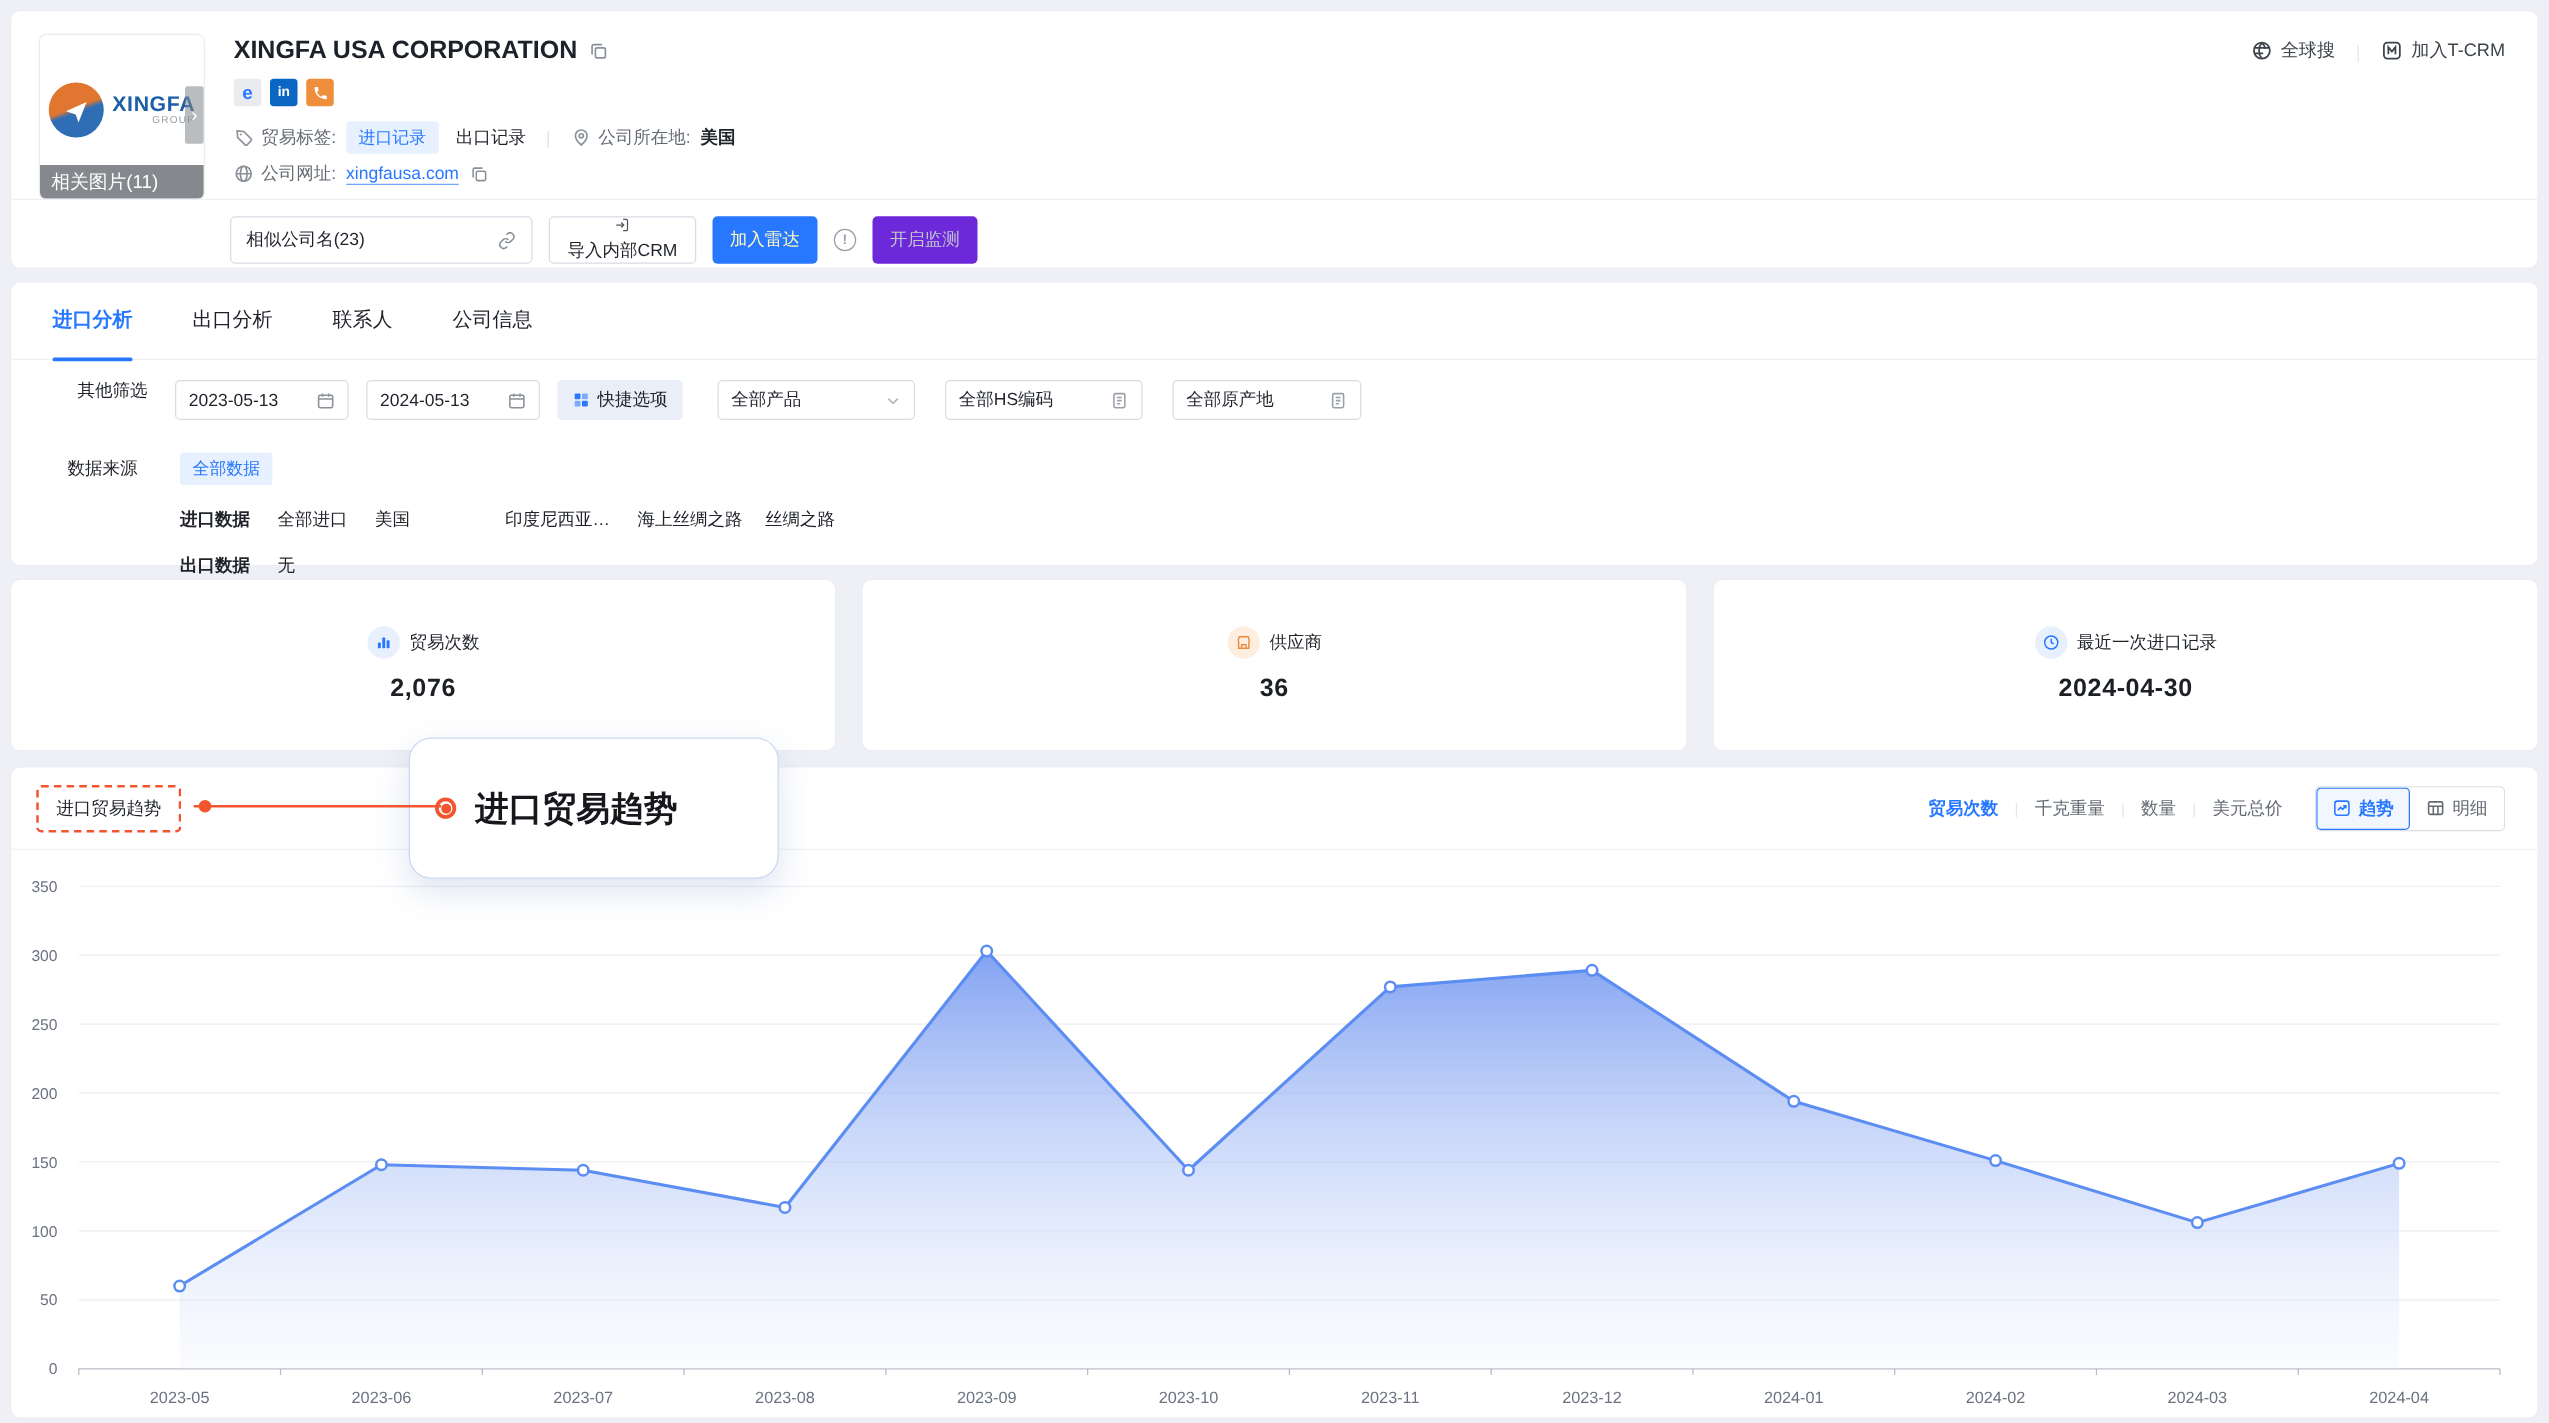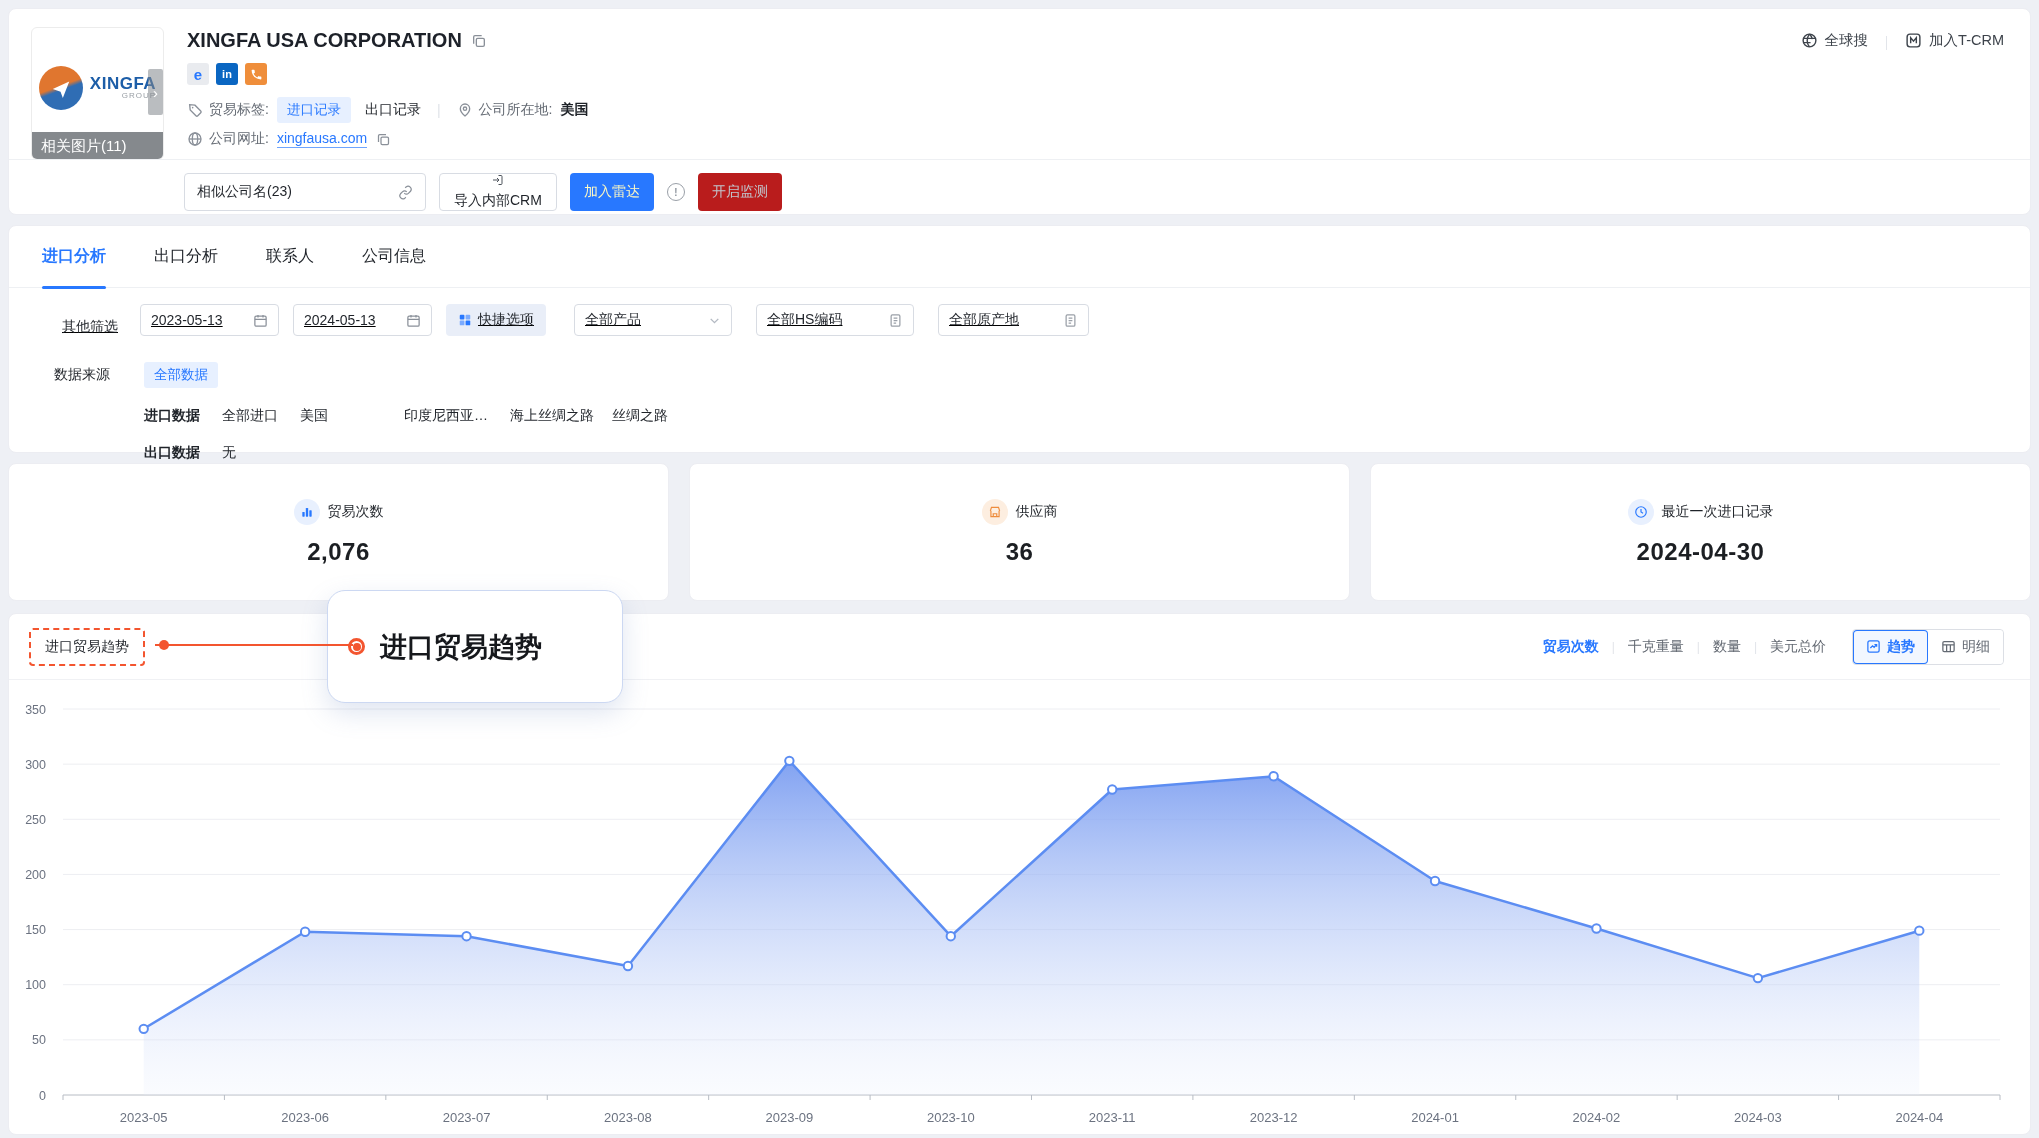--- a/index.html
+++ b/index.html
@@ -32,54 +32,54 @@
   .chip-plain { color:#1f2329; margin-left:14px; cursor:pointer; }
   .v-sep { color:#e0e3e8; margin:0 16px; }
   .dark { color:#1f2329; font-weight:600; }
   .weblink { color:#2878ff; border-bottom:1px solid #6ea5ff; padding-bottom:1px; cursor:pointer; }
   .hdr-divider { position:absolute; left:0; right:0; top:150px; height:1px; background:#eef0f3; }
   .btn-row { position:absolute; left:175px; top:164px; display:flex; align-items:center; gap:13px; height:38px; }
   .similar-box { width:242px; height:38px; border:1px solid #d8dce3; border-radius:4px; display:flex; align-items:center; justify-content:space-between; padding:0 12px; font-size:14px; color:#1f2329; cursor:pointer; }
   .btn { height:38px; border-radius:4px; display:flex; align-items:center; gap:6px; padding:0 14px; font-size:14px; cursor:pointer; }
   .btn.outline { border:1px solid #d8dce3; color:#1f2329; background:#fff;flex-direction:column; }
   .btn.primary { background:#2878ff; color:#fef9c3; font-weight:400; }
-  .btn.disabled { background:#b91c1c; color:#c1c6cd; }
+  .btn.disabled { background:#6d28d9; color:#c1c6cd; }
   .info-i { width:18px; height:18px; border:1.5px solid #9aa0a8; border-radius:50%; color:#9aa0a8; font-size:11px; font-weight:bold; display:flex; align-items:center; justify-content:center; cursor:pointer; }
   .topbar-actions { position:absolute; right:26px; top:22px; display:flex; align-items:flex-end; font-size:14.5px; color:#3d434b; }
   .top-act { display:flex; align-items:center; gap:7px; cursor:pointer; }
   .top-sep { width:1px; height:14px; background:#e2e5ea; margin:0 18px; }
 
   
   .card-tabs { position:absolute; left:8px; top:225px; width:2023px; height:228px; }
   .tabs { display:flex; gap:48px; padding-left:33px; height:62px; align-items:center; border-bottom:1px solid #eef0f3; }
   .tab { position:relative; font-size:16px; color:#1f2329; font-weight:500; height:62px; display:flex; align-items:center; cursor:pointer; }
   .tab.active { color:#2878ff; font-weight:bold; }
   .tab.active::after { content:""; position:absolute; left:0; right:0; bottom:-1px; height:3px; background:#2878ff; border-radius:2px; }
-  .filter-row { display:flex; align-items:flex-end; margin:16px 0 0 53px;text-decoration:underline; }
+  .filter-row { display:flex; align-items:flex-start; margin:16px 0 0 53px; }
   .filter-label { font-size:14px; color:#1f2329; margin-right:22px; }
   .f-box { height:32px; border:1px solid #d8dce3; border-radius:4px; display:flex; align-items:center; justify-content:space-between; padding:0 10px; font-size:14px; color:#1f2329; background:#fff; cursor:pointer; }
   .f-date { width:139px; margin-right:14px; }
   .f-quick { height:32px; background:#e9eef8; border-radius:4px; display:flex; align-items:center; gap:6px; padding:0 12px; font-size:14px; color:#1f2329; cursor:pointer; }
   .f-select { width:158px; margin-left:28px; }
   .f-doc { width:158px; margin-left:24px; }
   .ds-block { margin:26px 0 0 45px; font-size:14px; color:#1f2329; }
   .ds-row { display:flex; align-items:center; margin-bottom:19px; }
   .ds-key { width:90px; color:#1f2329; }
   .ds-ind { margin-left:90px; }
   .ds-bold { font-weight:bold; }
   .ds-item { cursor:pointer; }
 
   
   .stats-row { position:absolute; left:8px; top:463px; width:2023px; display:flex; gap:20px; }
   .stat-card { flex:1; height:138px; background:#fff; border-radius:8px; border:1px solid #ecedf2; display:flex; flex-direction:column; align-items:center; justify-content:center; }
   .stat-top { display:flex; align-items:center; gap:8px; font-size:14px; color:#1f2329; }
   .stat-ico { width:26px; height:26px; border-radius:50%; display:flex; align-items:center; justify-content:center; }
   .ico-blue { background:#e8f0fe; }
   .ico-orange { background:#fdeee0; }
-  .stat-val { margin-top:13px; font-size:24px; font-weight:600; color:#1c1f23; letter-spacing:.5px; }
+  .stat-val { margin-top:13px; font-size:20px; font-weight:600; color:#1c1f23; letter-spacing:.5px; }
 
   
   .card-chart { position:absolute; left:8px; top:613px; width:2023px; height:522px;text-align:center; }
   .chart-header { position:relative; height:66px; display:flex; align-items:center; justify-content:space-between; padding:0 26px 0 20px; border-bottom:1px solid #f0f1f4; }
   .chart-title-box { border:2px dashed #f3552f; border-radius:4px; padding:8px 14px; font-size:14px; color:#1f2329; }
   .callout-line { position:absolute; left:146px; top:30px; width:198px; height:2px; background:#f3552f; z-index:6; }
   .callout-dot { position:absolute; left:150px; top:26px; width:10px; height:10px; border-radius:50%; background:#f3552f; z-index:6; }
   .callout-bubble { position:absolute; left:318px; top:-24px; width:296px; height:113px; background:#fff; border:1.5px solid #ccd8f2; border-radius:18px; box-shadow:0 10px 26px rgba(110,135,190,.22); display:flex; align-items:center; padding-left:20px; gap:15px; z-index:5; }
   .bullseye { width:17px; height:17px; border:3px solid #f3552f; border-radius:50%; display:flex; align-items:center; justify-content:center; z-index:7; flex:none; }
   .bullseye i { width:8px; height:8px; border-radius:50%; background:#f3552f; }

